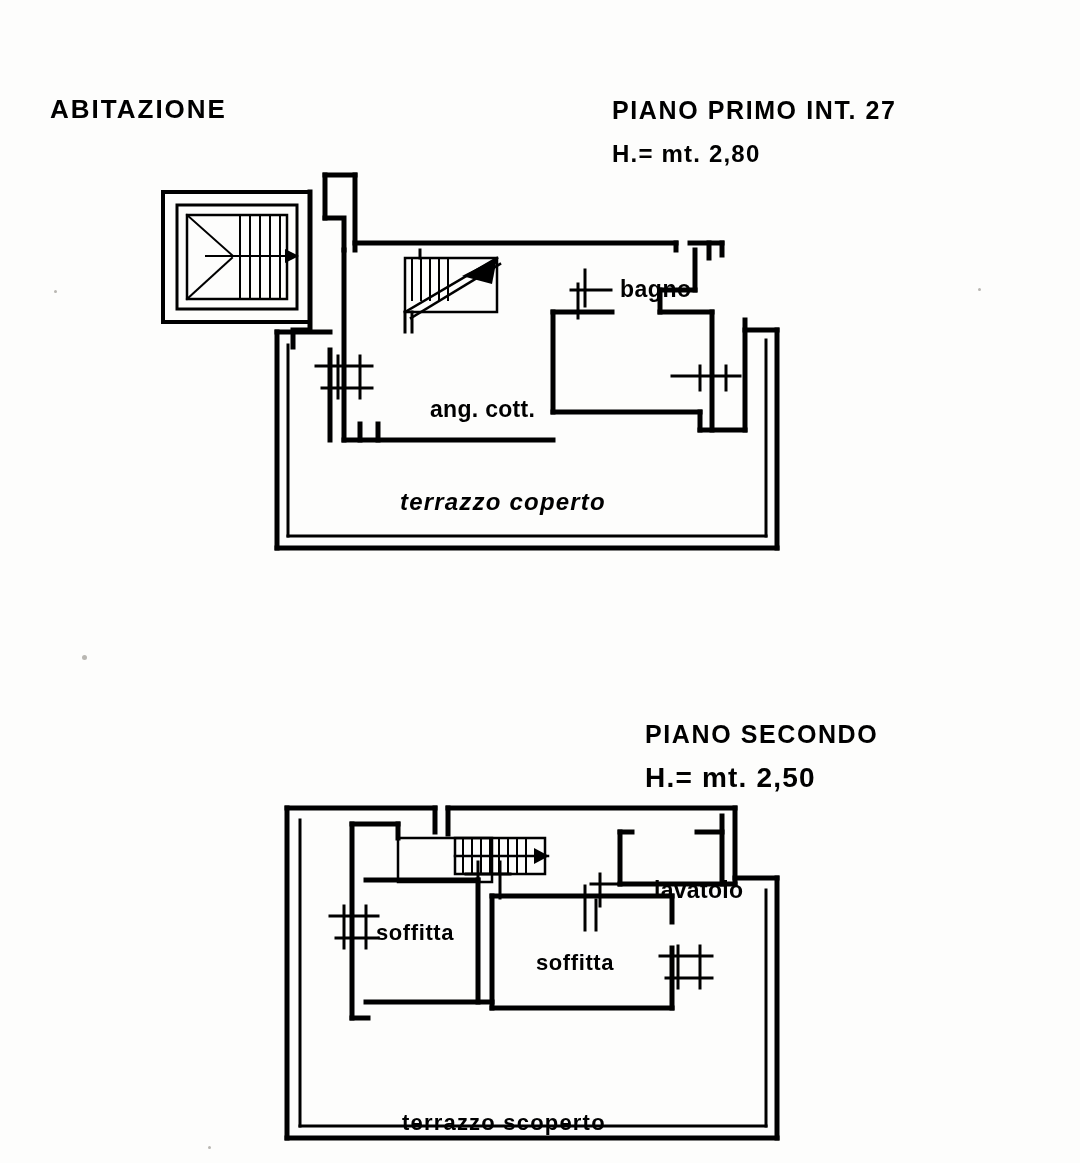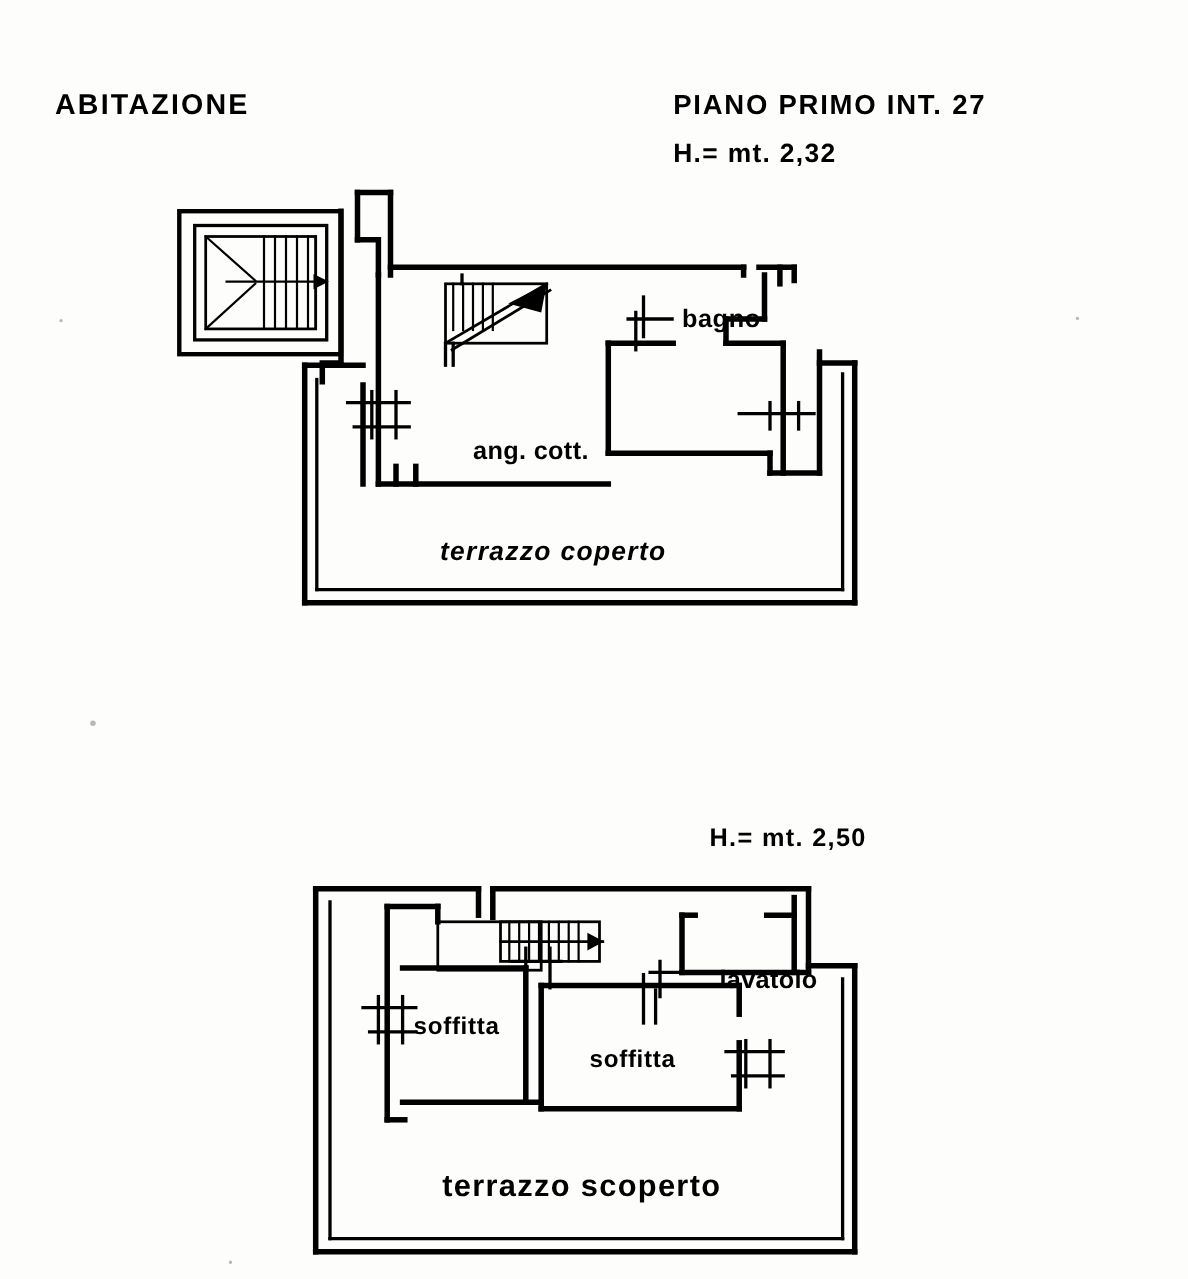--- a/index.html
+++ b/index.html
@@ -22,20 +22,21 @@
     height: 1163px;
     background: #fdfdfc;
   }
   
   .ttl {
     position: absolute;
     font-family: "Liberation Sans", sans-serif;
     font-weight: 600;
     letter-spacing: 1.5px;
     white-space: pre;
+    margin-top: 14px;
   }
   #title-abitazione {
     left: 50px;
     top: 80px;
     font-size: 26px;
     letter-spacing: 2px;
   }
   #title-piano-primo {
     left: 612px;
     top: 82px;
@@ -50,38 +51,38 @@
   }
   #title-piano-secondo {
     left: 645px;
     top: 706px;
     font-size: 25px;
     letter-spacing: 1.6px;
   }
   #sub-piano-secondo {
     left: 645px;
     top: 748px;
-    font-size: 23px;
+    font-size: 28px;
     letter-spacing: 1.2px;
   }
   .room-label {
     position: absolute;
     font-family: "Liberation Sans", sans-serif;
     font-weight: 600;
     white-space: pre;
     background: #fdfdfc;
     padding: 0 2px;
   }
   #label-bagno      { left: 618px; top: 276px; font-size: 23px; letter-spacing: 0.5px; }
   #label-angcott    { left: 428px; top: 396px; font-size: 23px; letter-spacing: 0.3px; }
   #label-terr-cop   { left: 398px; top: 488px; font-size: 24px; letter-spacing: 1.2px; font-style: italic; }
   #label-lavatoio   { left: 652px; top: 840px; font-size: 23px; letter-spacing: 0.3px; margin-top: 37px; }
   #label-soffitta-1 { left: 374px; top: 920px; font-size: 22px; letter-spacing: 0.6px; }
   #label-soffitta-2 { left: 534px; top: 950px; font-size: 22px; letter-spacing: 0.6px; }
-  #label-terr-scop  { left: 400px; top: 1062px; font-size: 28px; letter-spacing: 1.2px; }
+  #label-terr-scop  { left: 400px; top: 1110px; font-size: 22px; letter-spacing: 1.2px; }
 
   .plan-svg {
     position: absolute;
     left: 0;
     top: 0;
     width: 1080px;
     height: 1163px;
   }
   .speck {
     position: absolute;
@@ -91,22 +92,23 @@
   }
 </style>
 </head>
 <body>
 
 <div class="page">
 
   <div class="ttl" id="title-abitazione">ABITAZIONE</div>
 
   <div class="ttl" id="title-piano-primo">PIANO PRIMO INT. 27</div>
-  <div class="ttl" id="sub-piano-primo">H.= mt. 2,32</div>
-
+  <div class="ttl" id="sub-piano-primo">H.= mt. 2,80</div>
+
+  <div class="ttl" id="title-piano-secondo">PIANO SECONDO</div>
   <div class="ttl" id="sub-piano-secondo">H.= mt. 2,50</div>
 
   <div class="room-label" id="label-bagno">bagno</div>
   <div class="room-label" id="label-angcott">ang. cott.</div>
   <div class="room-label" id="label-terr-cop">terrazzo coperto</div>
 
   <div class="room-label" id="label-lavatoio">lavatoio</div>
   <div class="room-label" id="label-soffitta-1">soffitta</div>
   <div class="room-label" id="label-soffitta-2">soffitta</div>
   <div class="room-label" id="label-terr-scop">terrazzo scoperto</div>

